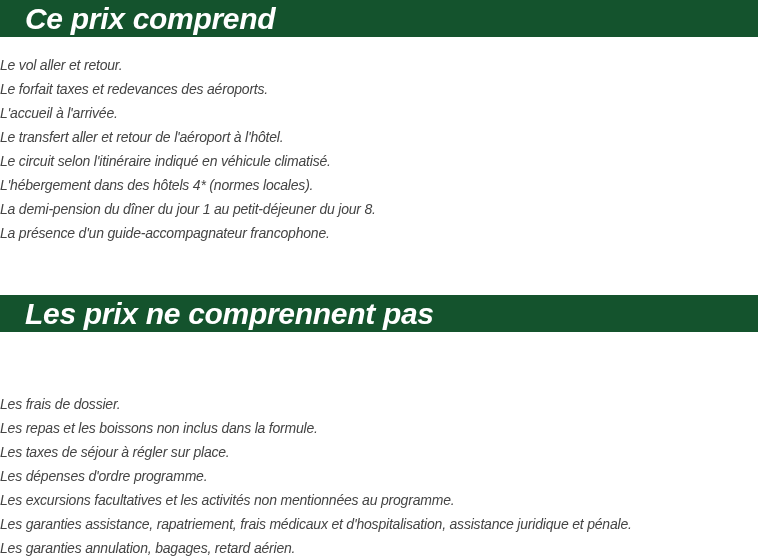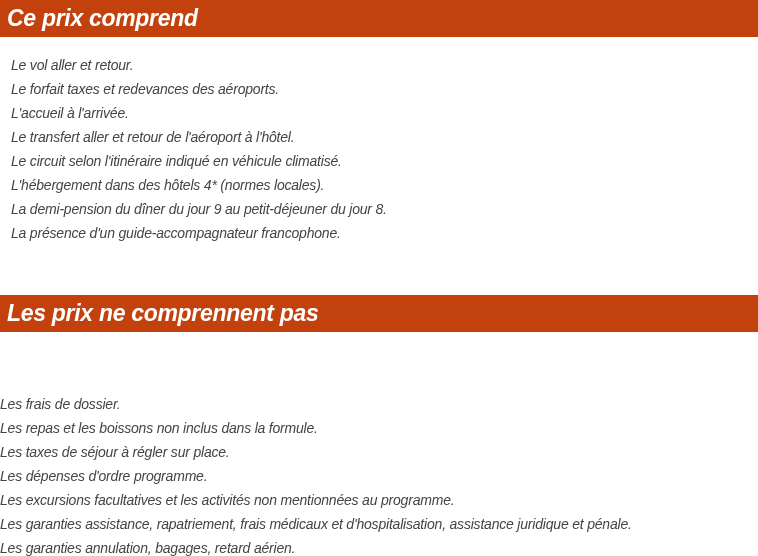--- a/index.html
+++ b/index.html
@@ -1,43 +1,43 @@
 <!DOCTYPE html>
 <html><head>
   <meta charset="utf-8">
   <style>
     html, body { margin: 0; padding: 0; background: #ffffff; }
     body { width: 758px; height: 556px; overflow: hidden; position: relative;
            font-family: "Liberation Sans", "DejaVu Sans", sans-serif; }
     .section-header {
       position: absolute; left: 0; width: 758px; height: 37px;
-      background: #c2410c; color: #ffffff;
-      font-style: italic; font-weight: bold; font-size: 23px;
-      line-height: 37px; padding-left: 7px; box-sizing: border-box;
+      background: #14532d; color: #ffffff;
+      font-style: italic; font-weight: bold; font-size: 30px;
+      line-height: 37px; padding-left: 25px; box-sizing: border-box;
       letter-spacing: -0.3px;
     }
     .list { position: absolute; left: 0; margin: 0; padding: 0; list-style: none; }
     .list li {
       font-style: italic; font-size: 14px; color: #444444;
       height: 24px; line-height: 24px; white-space: nowrap;
       letter-spacing: -0.2px;
     }
   </style>
 </head>
 <body>
 
 <div class="section-header" style="top:0;">Ce prix comprend</div>
-<ul class="list" style="top:53px;padding-left:11px;">
+<ul class="list" style="top:53px;">
   <li>Le vol aller et retour.</li>
   <li>Le forfait taxes et redevances des aéroports.</li>
   <li>L'accueil à l'arrivée.</li>
   <li>Le transfert aller et retour de l'aéroport à l'hôtel.</li>
   <li>Le circuit selon l'itinéraire indiqué en véhicule climatisé.</li>
   <li>L'hébergement dans des hôtels 4* (normes locales).</li>
-  <li>La demi-pension du dîner du jour 9 au petit-déjeuner du jour 8.</li>
+  <li>La demi-pension du dîner du jour 1 au petit-déjeuner du jour 8.</li>
   <li>La présence d'un guide-accompagnateur francophone.</li>
 </ul>
 
 <div class="section-header" style="top:295px;font-style:italic;">Les prix ne comprennent pas</div>
 <ul class="list" style="top:348px;margin-top:44px;">
   <li>Les frais de dossier.</li>
   <li>Les repas et les boissons non inclus dans la formule.</li>
   <li>Les taxes de séjour à régler sur place.</li>
   <li>Les dépenses d'ordre programme.</li>
   <li>Les excursions facultatives et les activités non mentionnées au programme.</li>

